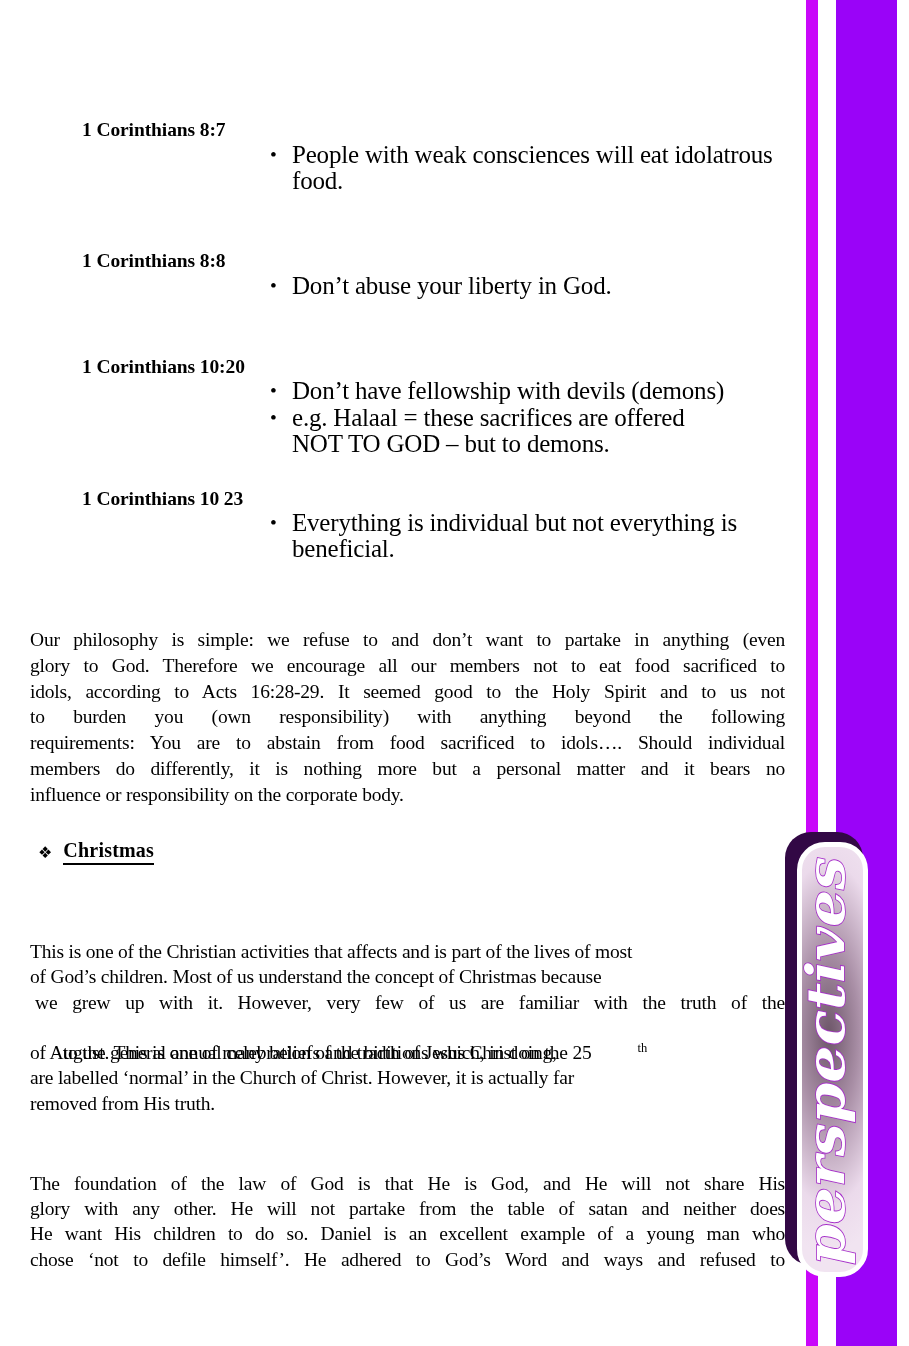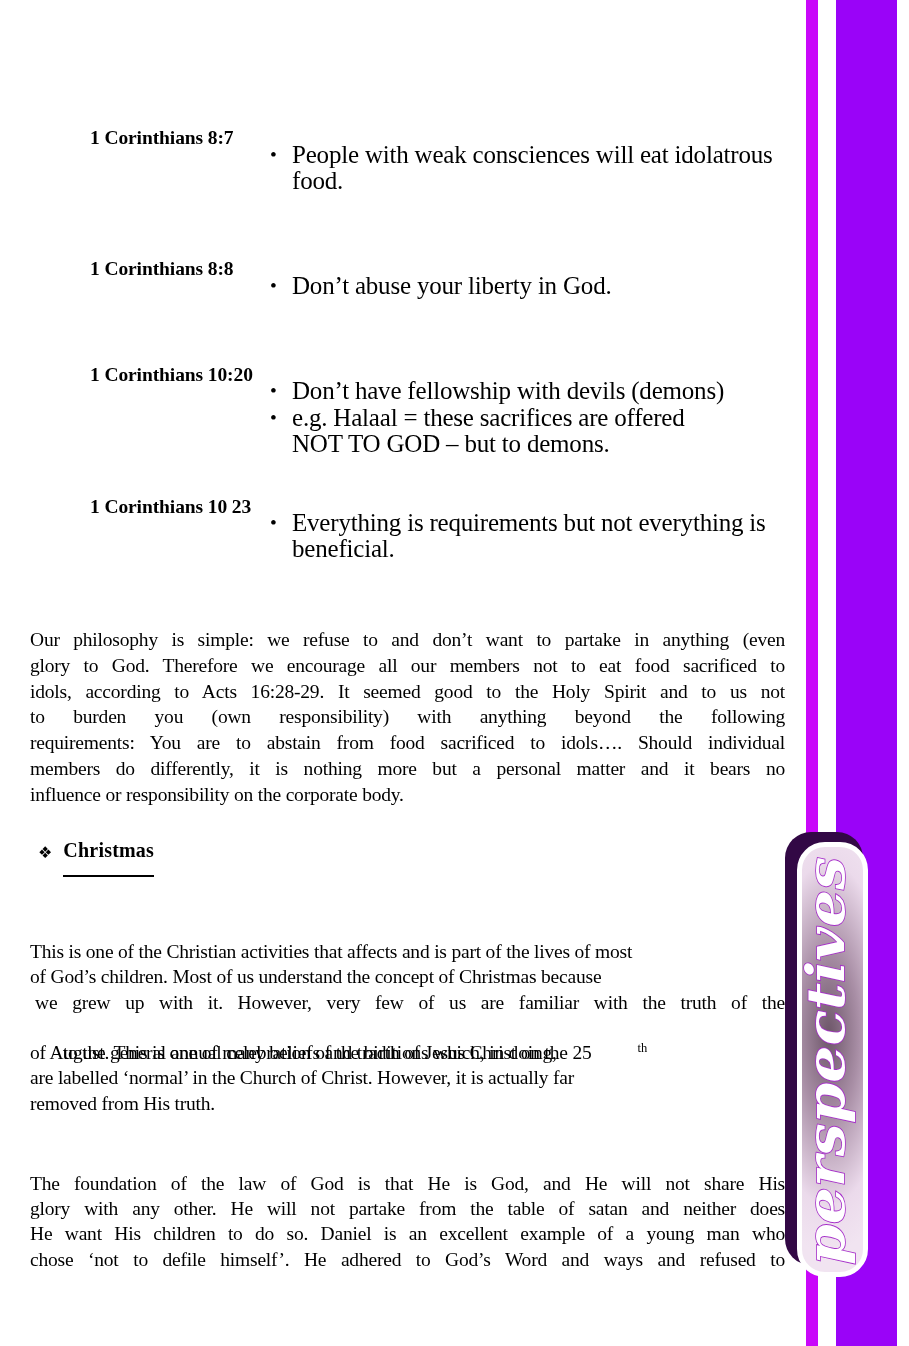--- a/index.html
+++ b/index.html
@@ -31,21 +31,21 @@
   .script-text{
     font-family:"DejaVu Serif","Liberation Serif",serif;
     font-style:italic;font-weight:bold;font-size:52px;
     fill:var(--banner-text-fill,#ffffff);
     stroke:var(--banner-text-stroke,#a62fc9);
     stroke-width:1.6px;paint-order:stroke fill;
   }
 
   
   .heading{
-    position:absolute;left:78px;margin:12px;
+    position:absolute;left:78px;margin:4px;
     font-size:19.5px;font-weight:bold;letter-spacing:-0.1px;
     white-space:pre;z-index:4;
   }
 
   
   .bullet{position:absolute;left:270px;display:flex;z-index:4;}
   .bm{width:22px;font-size:19.5px;line-height:26px;}
   .bl{font-size:25px;line-height:26px;letter-spacing:-0.2px;white-space:pre;}
 
   
@@ -56,21 +56,21 @@
   .p1 .ln{line-height:25.8px;height:25.8px;}
   .p2 .ln{line-height:25.3px;height:25.3px;}
   .p3 .ln{line-height:25.2px;height:25.2px;}
   .sup{font-size:12.5px;position:relative;top:-7px;letter-spacing:0;padding-left:46px;}
 
   
   .christmas-h{position:absolute;left:38px;top:839px;display:flex;align-items:flex-start;z-index:4;}
   .diamond{font-family:"DejaVu Sans",sans-serif;font-size:16px;line-height:24px;margin-top:2px;}
   .christmas-title{
     margin-left:11px;font-size:20px;font-weight:bold;letter-spacing:0.2px;
-    border-bottom:2px solid #000;padding-bottom:14px;line-height:22px;
+    border-bottom:2px solid #000;padding-bottom:2px;line-height:22px;
   }
 </style>
 </head>
 <body>
 
 <div class="page">
 
   <div class="thin-bar"></div>
   <div class="wide-bar"></div>
 
@@ -110,21 +110,21 @@
     <div class="bt">
       <div class="bl">e.g. Halaal = these sacrifices are offered</div>
       <div class="bl">NOT TO GOD – but to demons.</div>
     </div>
   </div>
 
   <h2 class="heading" style="top:484px">1 Corinthians 10 23</h2>
   <div class="bullet" style="top:510px">
     <span class="bm">•</span>
     <div class="bt">
-      <div class="bl">Everything is requirements but not everything is</div>
+      <div class="bl">Everything is individual but not everything is</div>
       <div class="bl">beneficial.</div>
     </div>
   </div>
 
   <div class="para p1" style="top:583px">
     <div class="ln j">Our philosophy is simple: we refuse to and don’t want to partake in anything (even</div>
     <div class="ln j">glory to God. Therefore we encourage all our members not to eat food sacrificed to</div>
     <div class="ln j">idols, according to Acts 16:28-29. It seemed good to the Holy Spirit and to us not</div>
     <div class="ln j">to burden you (own responsibility) with anything beyond the following</div>
     <div class="ln j">requirements: You are to abstain from food sacrificed to idols…. Should individual</div>

